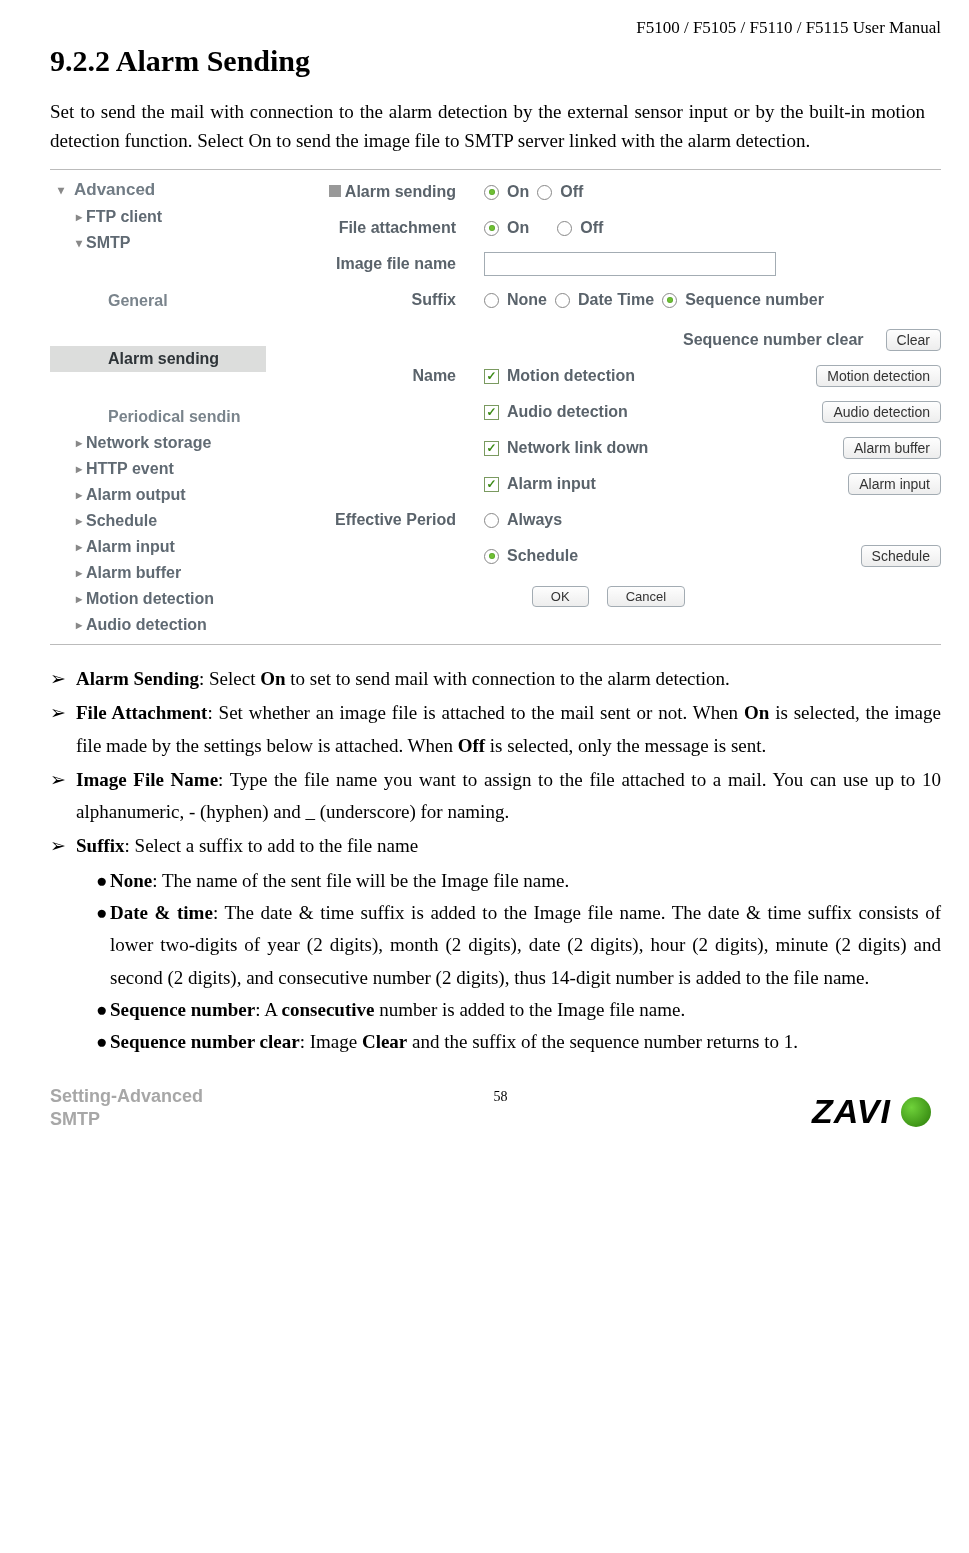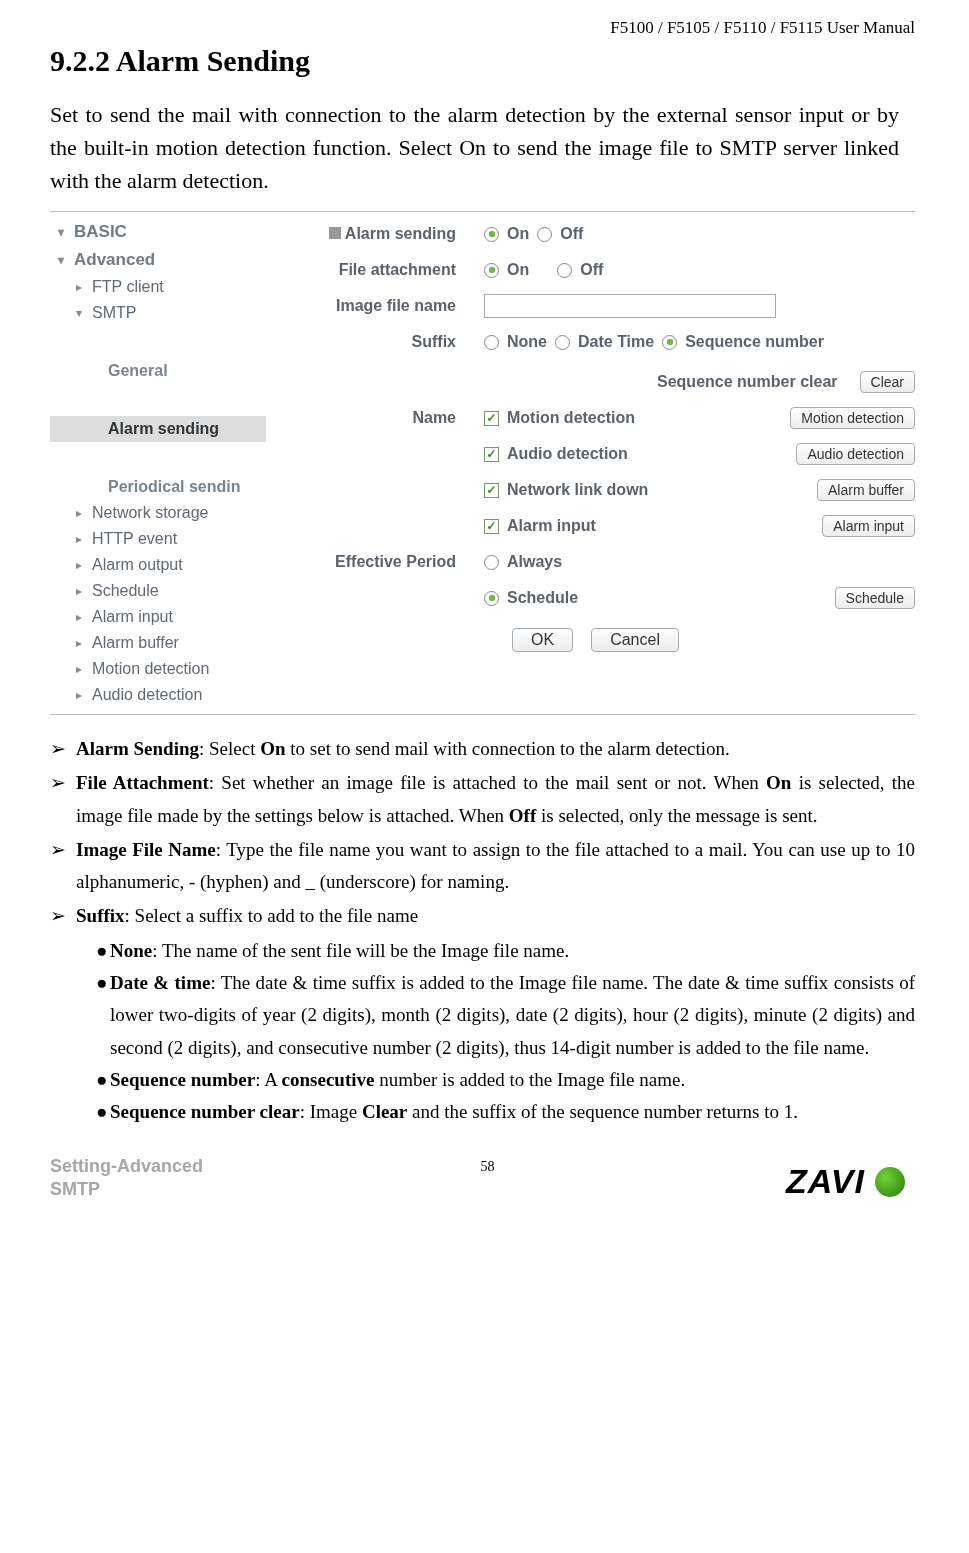--- a/index.html
+++ b/index.html
@@ -4,35 +4,35 @@
 <style>
   body {
     margin: 0;
     padding: 0;
     font-family: "Times New Roman", Times, serif;
     color: #000;
     background: #fff;
     width: 969px;
   }
   .page {
-    padding: 18px 54px 10px 50px;
+    padding: 18px 28px 10px 50px;
     box-sizing: border-box;
   }
   .header-right {
     text-align: right;
     font-size: 17px;
     margin-bottom: 6px;
   }
   h2.section-title {
     font-size: 30px;
     font-weight: bold;
     margin: 6px 0 20px 0;
   }
   p.intro {
-    font-size: 22px;
+    font-size: 19px;
     line-height: 1.5;
     text-align: justify;
     margin: 0 16px 14px 0;
   }
 
   
   .ui-shot {
     border-top: 1px solid #bbb;
     border-bottom: 1px solid #bbb;
     padding: 6px 0 6px 0;
@@ -51,25 +51,24 @@
     align-items: center;
     gap: 6px;
     padding: 4px 4px;
     font-size: 17px;
     color: #707b84;
     font-weight: bold;
   }
   .nav .sub1 {
     display: flex;
     align-items: center;
-    gap: 6px;
     padding: 4px 4px 4px 22px;
     font-size: 16px;
     color: #606a73;
-    font-weight: normal;
+    font-weight: bold;
     white-space: nowrap;
   }
   .nav .sub2 {
     padding: 4px 4px 4px 58px;
     font-size: 16px;
     color: #7a848c;
     font-weight: bold;
     white-space: nowrap;
     margin-top: 32px;
   }
@@ -131,21 +130,21 @@
     width:13px;height:13px;border:1px solid #7a9a60;
     display:inline-flex;align-items:center;justify-content:center;
     background:#fff;color:#3a8a14;font-size:12px;line-height:1;
   }
   .ichk.checked::after{content:"✓";}
   .text-in {
     border:1px solid #a3acb3;height:22px;width:290px;background:#fff;
   }
   .btn {
     border:1px solid #a3acb3;border-radius:4px;
-    padding:2px 18px;font-size:16px;background:linear-gradient(#fefefe,#ededed);
+    padding:2px 18px;font-size:13px;background:linear-gradient(#fefefe,#ededed);
     font-weight:normal;color:#333;white-space:nowrap;
   }
   .btn.small{padding:2px 10px;font-size:14px;}
   .box-icon {
     width:12px;height:12px;background:#999;display:inline-block;margin-right:4px;
   }
   .btn-row{display:flex;gap:18px;justify-content:center;margin-top:14px;}
 
   
   .content {
@@ -218,24 +217,20 @@
 
   <h2 class="section-title">9.2.2 Alarm Sending</h2>
 
   <p class="intro">Set to send the mail with connection to the alarm detection by the external sensor input or by the built-in motion detection function. Select On to send the image file to SMTP server linked with the alarm detection.</p>
 
   <div class="ui-shot">
 
     <div class="nav">
       <div class="top-item">
         <span class="chev-down"></span>
-        <span>BASIC</span>
-      </div>
-      <div class="top-item">
-        <span class="chev-down"></span>
         <span>Advanced</span>
       </div>
       <div class="sub1">
         <span class="chev-right"></span>
         <span>FTP client</span>
       </div>
       <div class="sub1">
         <span class="chev-down"></span>
         <span>SMTP</span>
       </div>

